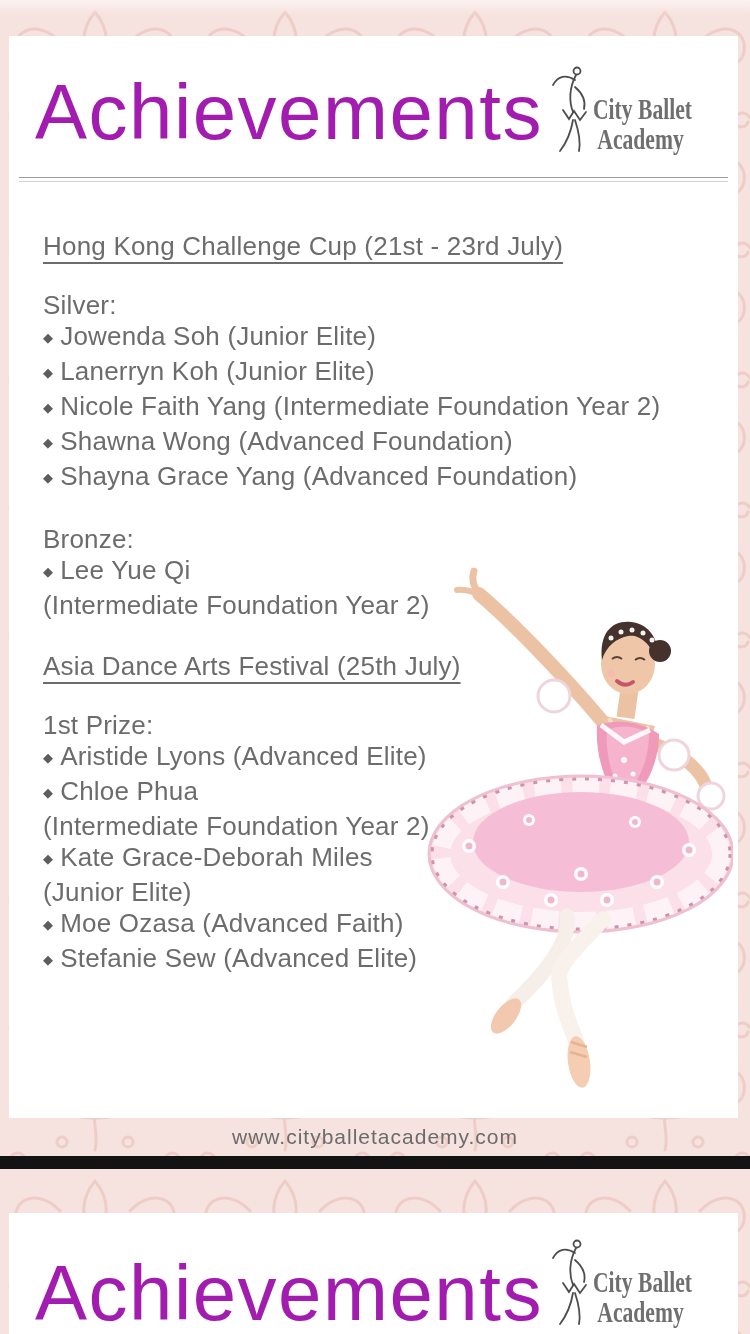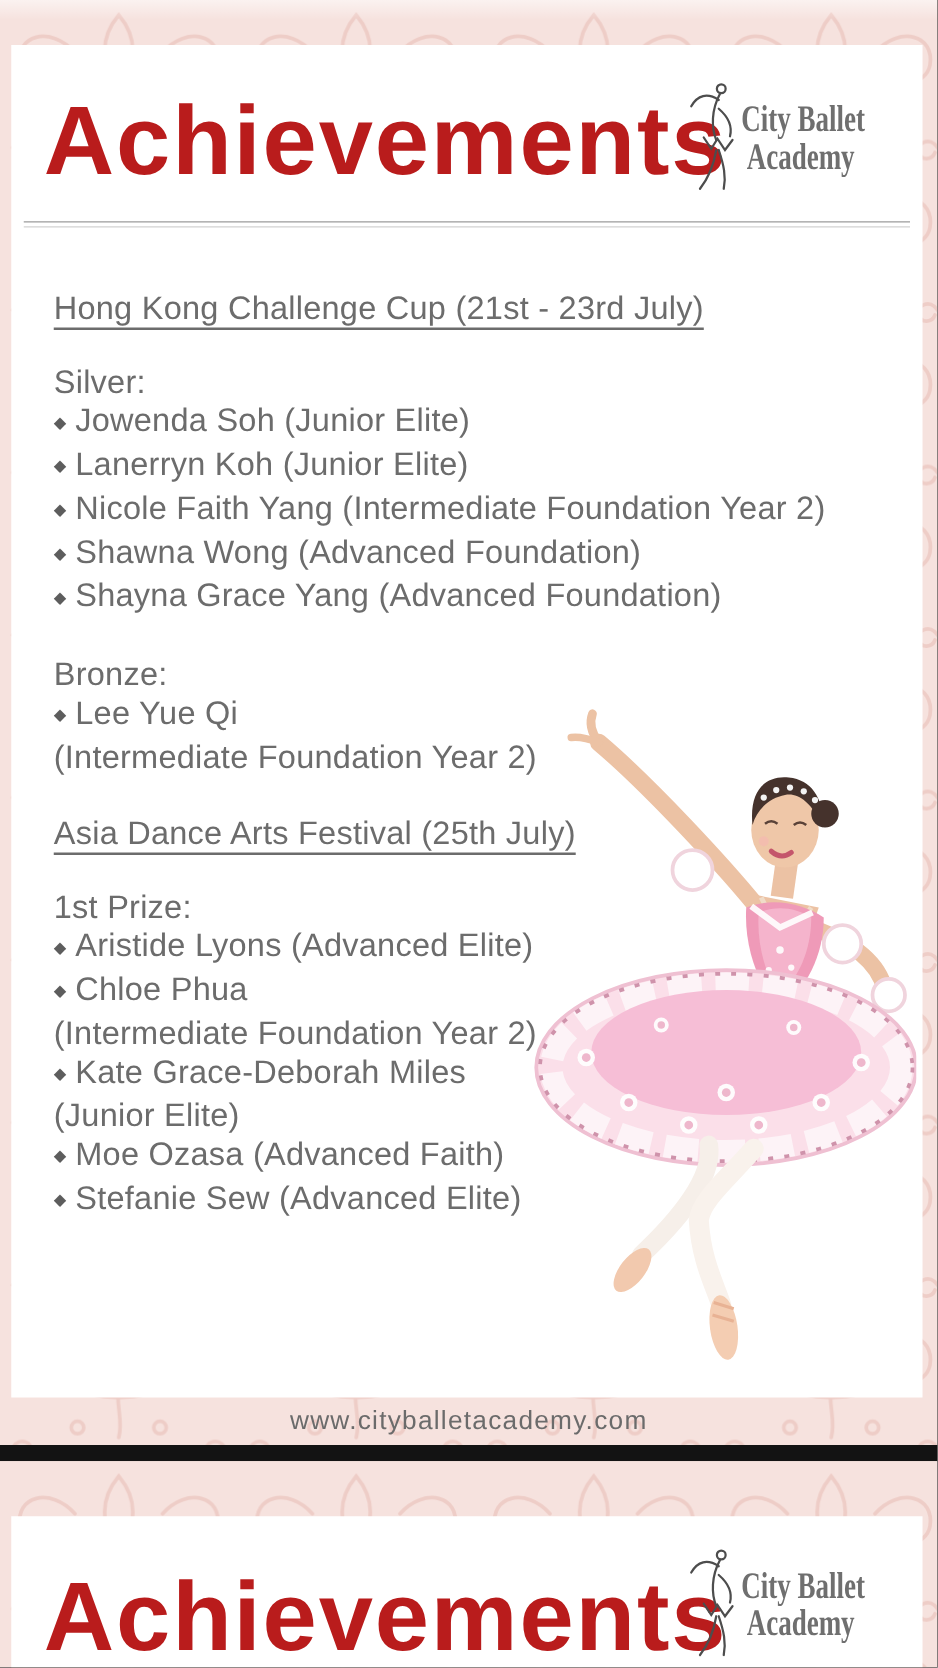--- a/index.html
+++ b/index.html
@@ -8,23 +8,23 @@
   .poster{position:absolute;left:0;width:750px;overflow:hidden;background:#f6e2de;}
   .poster-1{top:0;height:1156px;}
   .poster-2{top:1169px;height:165px;}
   .damask{position:absolute;left:0;top:0;width:100%;height:100%;display:block;}
   .top-fade{position:absolute;left:0;top:0;right:0;height:16px;
             background:linear-gradient(rgba(255,255,255,.55),rgba(255,255,255,0));}
   .card{position:absolute;background:#ffffff;}
   .card-1{left:9px;right:12px;top:36px;height:1082px;}
   .card-2{left:9px;right:12px;top:44px;height:320px;}
   .poster-title{position:absolute;left:26px;top:36px;font-size:78px;line-height:1.05;
-                color:#b91c1c;letter-spacing:1.5px;white-space:nowrap;font-weight:bold;}
+                color:#a21caf;letter-spacing:1.5px;white-space:nowrap;}
   .card-2 .poster-title{top:40px;}
-  .logo{position:absolute;right:8px;top:26px;display:flex;align-items:center;}
+  .logo{position:absolute;right:8px;top:26px;display:flex;align-items:flex-end;}
   .card-2 .logo{top:22px;}
   .logo-mark{width:44px;height:92px;flex:0 0 auto;}
   .logo-text{font-family:"Liberation Serif",serif;font-weight:700;color:#6f6f6f;
              font-size:30px;line-height:30px;transform:scaleX(.72);transform-origin:left top;
              white-space:nowrap;margin-top:6px;}
   .logo-text .l2{display:block;margin-left:6px;}
   .rule{position:absolute;left:10px;right:10px;top:141px;height:3px;
         border-top:1px solid #9c9c9c;border-bottom:1px solid #d2d2d2;}
   .content{position:absolute;top:165px;left:34px;right:14px;font-size:26px;line-height:31px;
            color:#6c6c6c;letter-spacing:.2px;}

